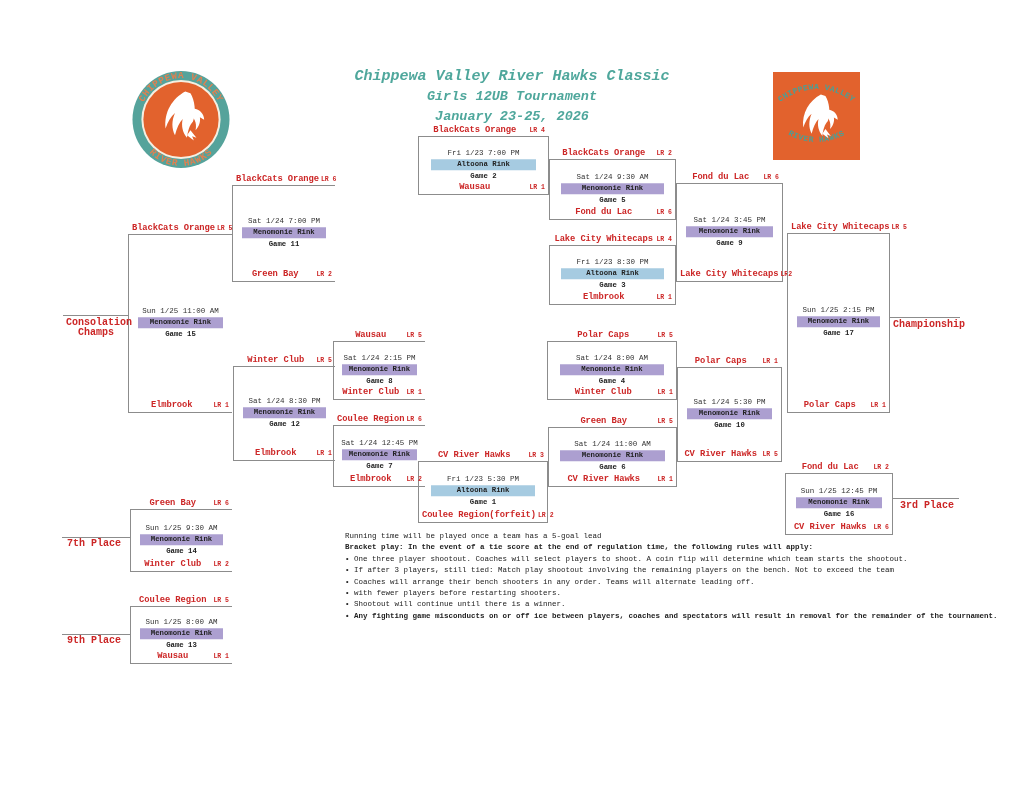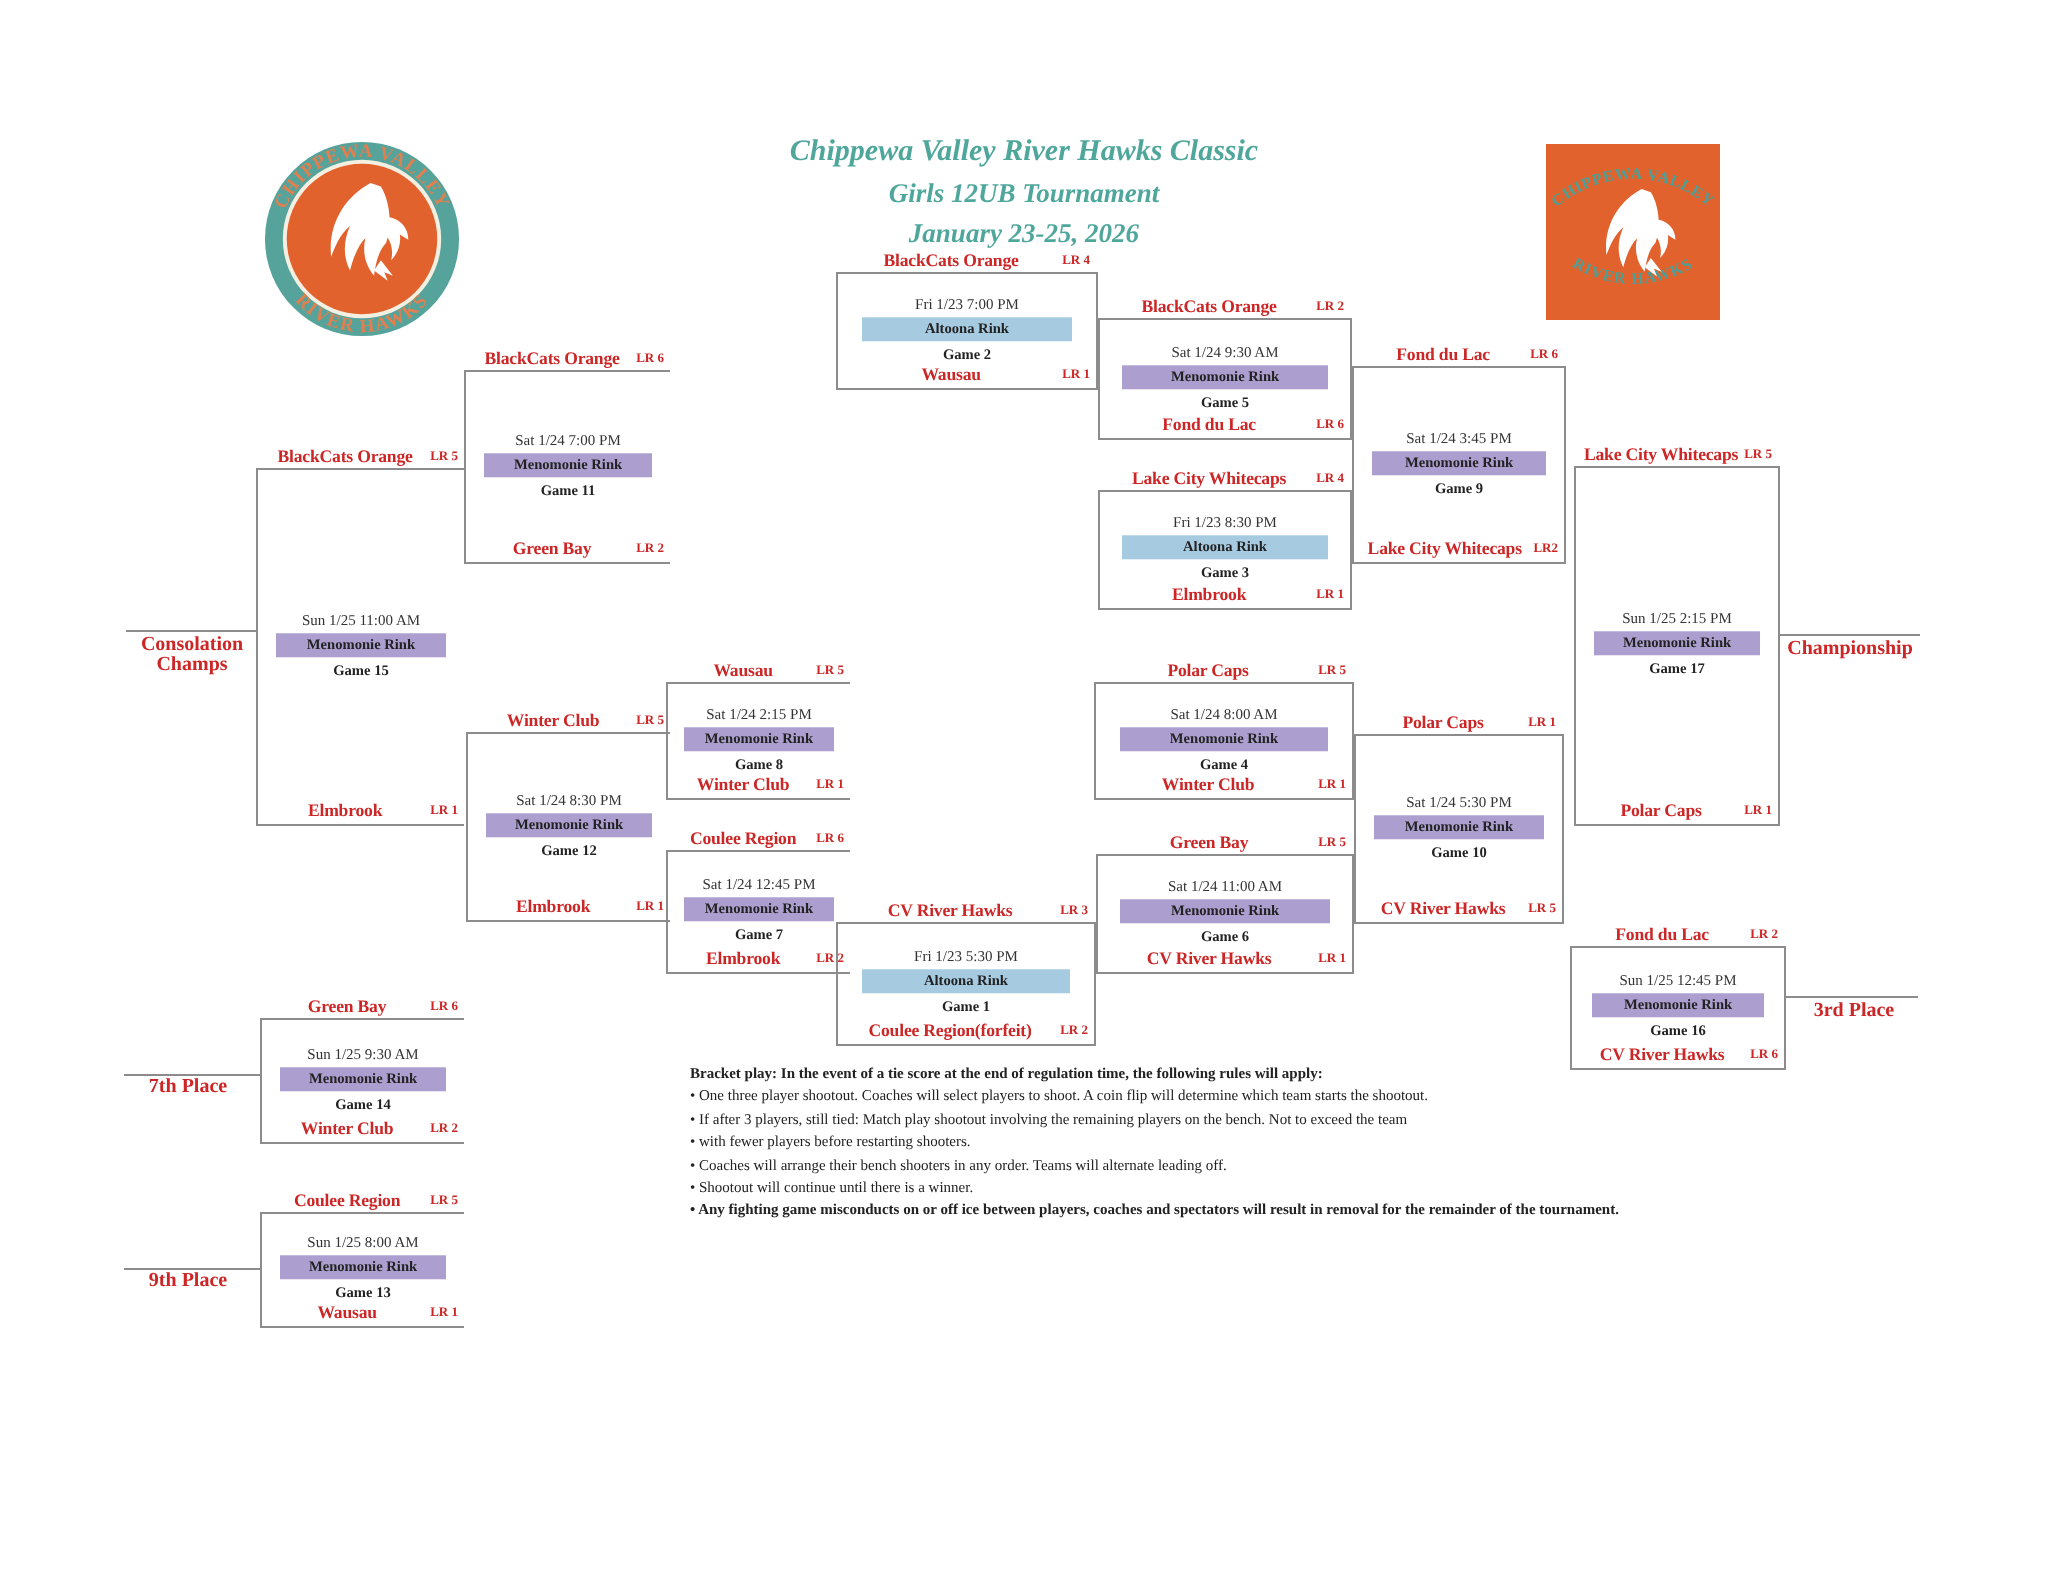--- a/index.html
+++ b/index.html
@@ -4,21 +4,21 @@
 <style>
   :root{
     --red:#cc2626;
     --teal:#4fa79c;
     --line:#8c8c8c;
     --ink:#222;
   }
   html,body{margin:0;padding:0;background:#fff;}
   .page{
     position:relative;width:1024px;height:791px;background:#ffffff;overflow:hidden;
-    font-family:Liberation Serif, serif;
+    font-family:Liberation Mono, monospace;
   }
   
   .title{position:absolute;left:0;right:0;top:66px;text-align:center;color:var(--teal);
          font-weight:bold;font-style:italic;}
   .title .t1{font-size:15px;line-height:21px;}
   .title .t2{font-size:13.5px;line-height:20px;}
   .title .t3{font-size:13.5px;line-height:20px;}
   
   .logo{position:absolute;}
   
@@ -370,21 +370,22 @@
       <div class="stub" style="left: 62px; top: 537px; width: 68px;"></div>
       <div class="final-label" style="left: 64px; top: 539px; width: 60px;">
         <div>7th Place</div>
       </div>
       <div class="stub" style="left: 62px; top: 634px; width: 68px;"></div>
       <div class="final-label" style="left: 64px; top: 636px; width: 60px;">
         <div>9th Place</div>
       </div>
     </div>
   <div class="rules" id="rules-block">
+      <div class="rline">Running time will be played once a team has a 5-goal lead</div>
       <div class="rline bold">Bracket play: In the event of a tie score at the end of regulation time, the following rules will apply:</div>
       <div class="rline">• One three player shootout. Coaches will select players to shoot. A coin flip will determine which team starts the shootout.</div>
       <div class="rline">• If after 3 players, still tied: Match play shootout involving the remaining players on the bench. Not to exceed the team</div>
+      <div class="rline">• Coaches will arrange their bench shooters in any order. Teams will alternate leading off.</div>
       <div class="rline">• with fewer players before restarting shooters.</div>
-      <div class="rline">• Coaches will arrange their bench shooters in any order. Teams will alternate leading off.</div>
       <div class="rline">• Shootout will continue until there is a winner.</div>
       <div class="rline bold">• Any fighting game misconducts on or off ice between players, coaches and spectators will result in removal for the remainder of the tournament.</div>
     </div>
 </div>
 
 </body></html>

